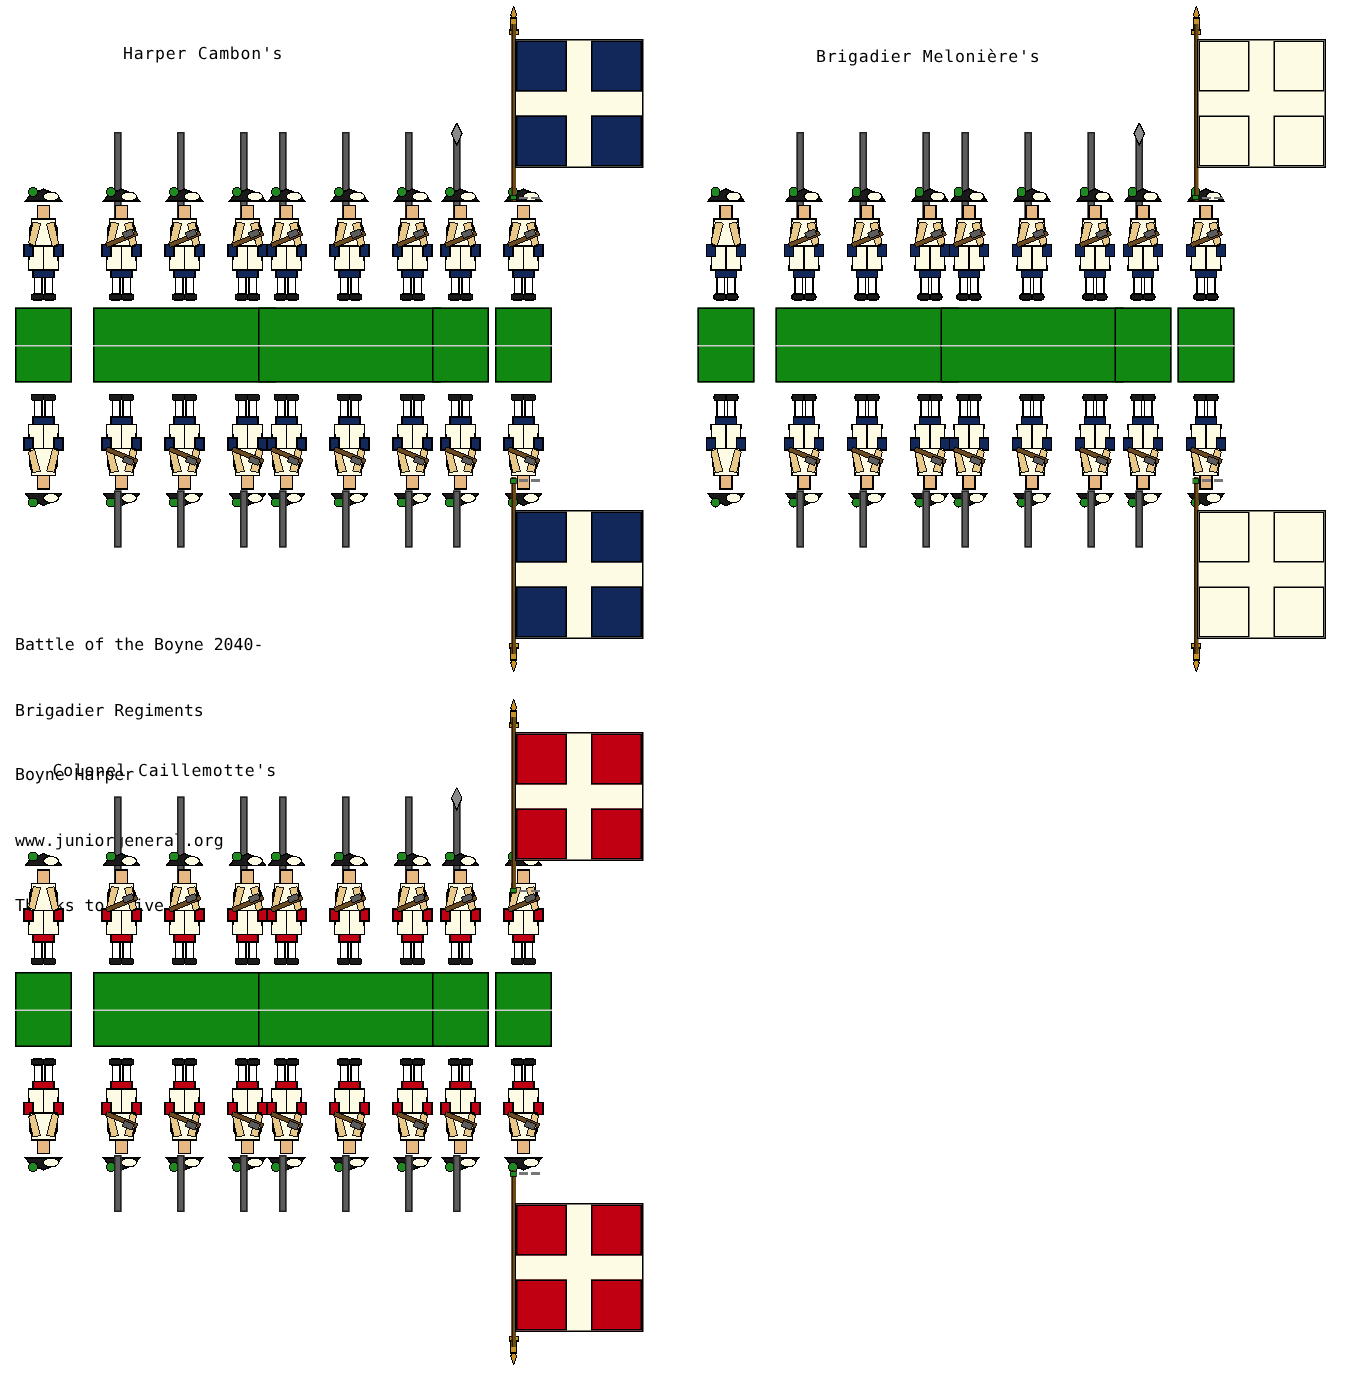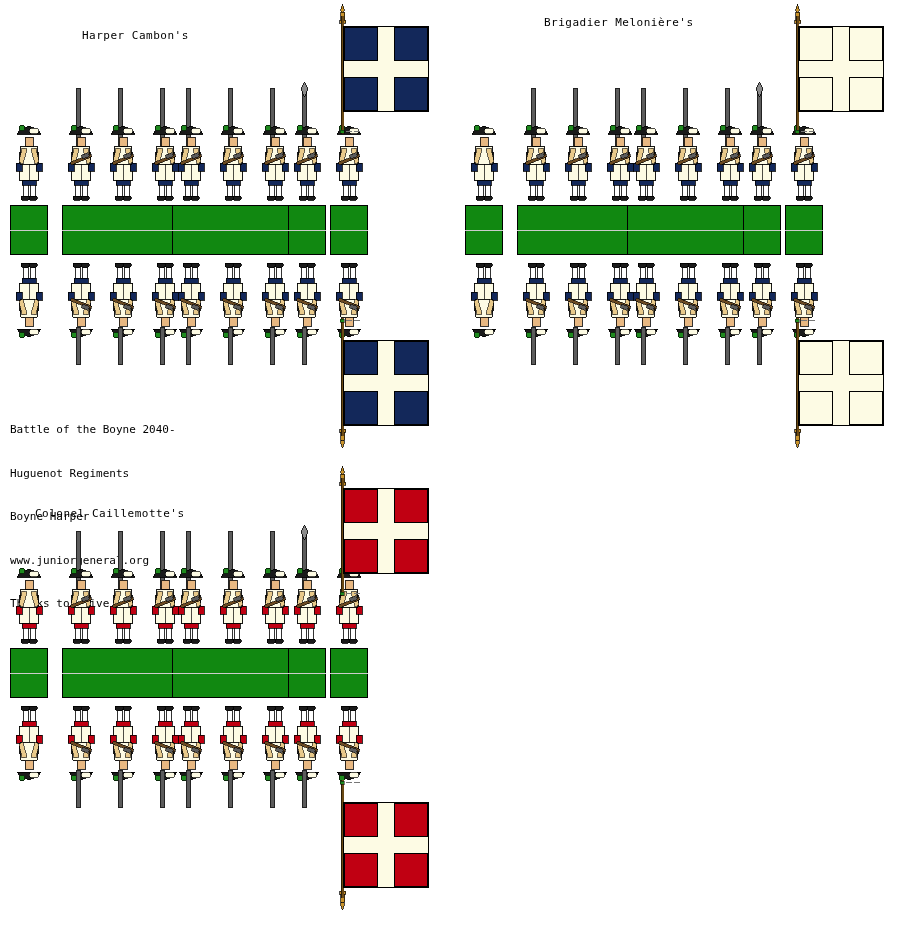--- a/index.html
+++ b/index.html
@@ -27,27 +27,27 @@
   .musketline{position:absolute;width:5px;background:#5c5c5c;border:1px solid #222;box-sizing:border-box;}
   svg{display:block;}
 </style>
 </head>
 <body>
 
 <div class="stage">
 
   <div class="title" style="left:82px;top:29px;">Harper Cambon's</div>
 
-  <div class="title" style="left:544px;top:16px;">Brigadier Melonière's</div>
+  <div class="title" style="left:544px;top:31px;">Brigadier Melonière's</div>
 
   <div class="title" style="left:35px;top:507px;">Colonel Caillemotte's</div>
 
   <div class="caption" style="left:10px;top:394px;">
     <div>Battle of the Boyne 2040-</div>
-    <div>Huguenot Regiments</div>
+    <div>Brigadier Regiments</div>
     <div>Boyne Harper</div>
     <div>www.juniorgeneral.org</div>
     <div>Thanks to Clive</div>
   </div>
 
   <div id="units-layer">
       <div class="unit" style="left: 0px; top: 0px;">
         <div class="fig" style="left: 10px; top: 118px;">
           <svg width="38" height="90" viewBox="0 0 38 90" shape-rendering="crispEdges">
 

